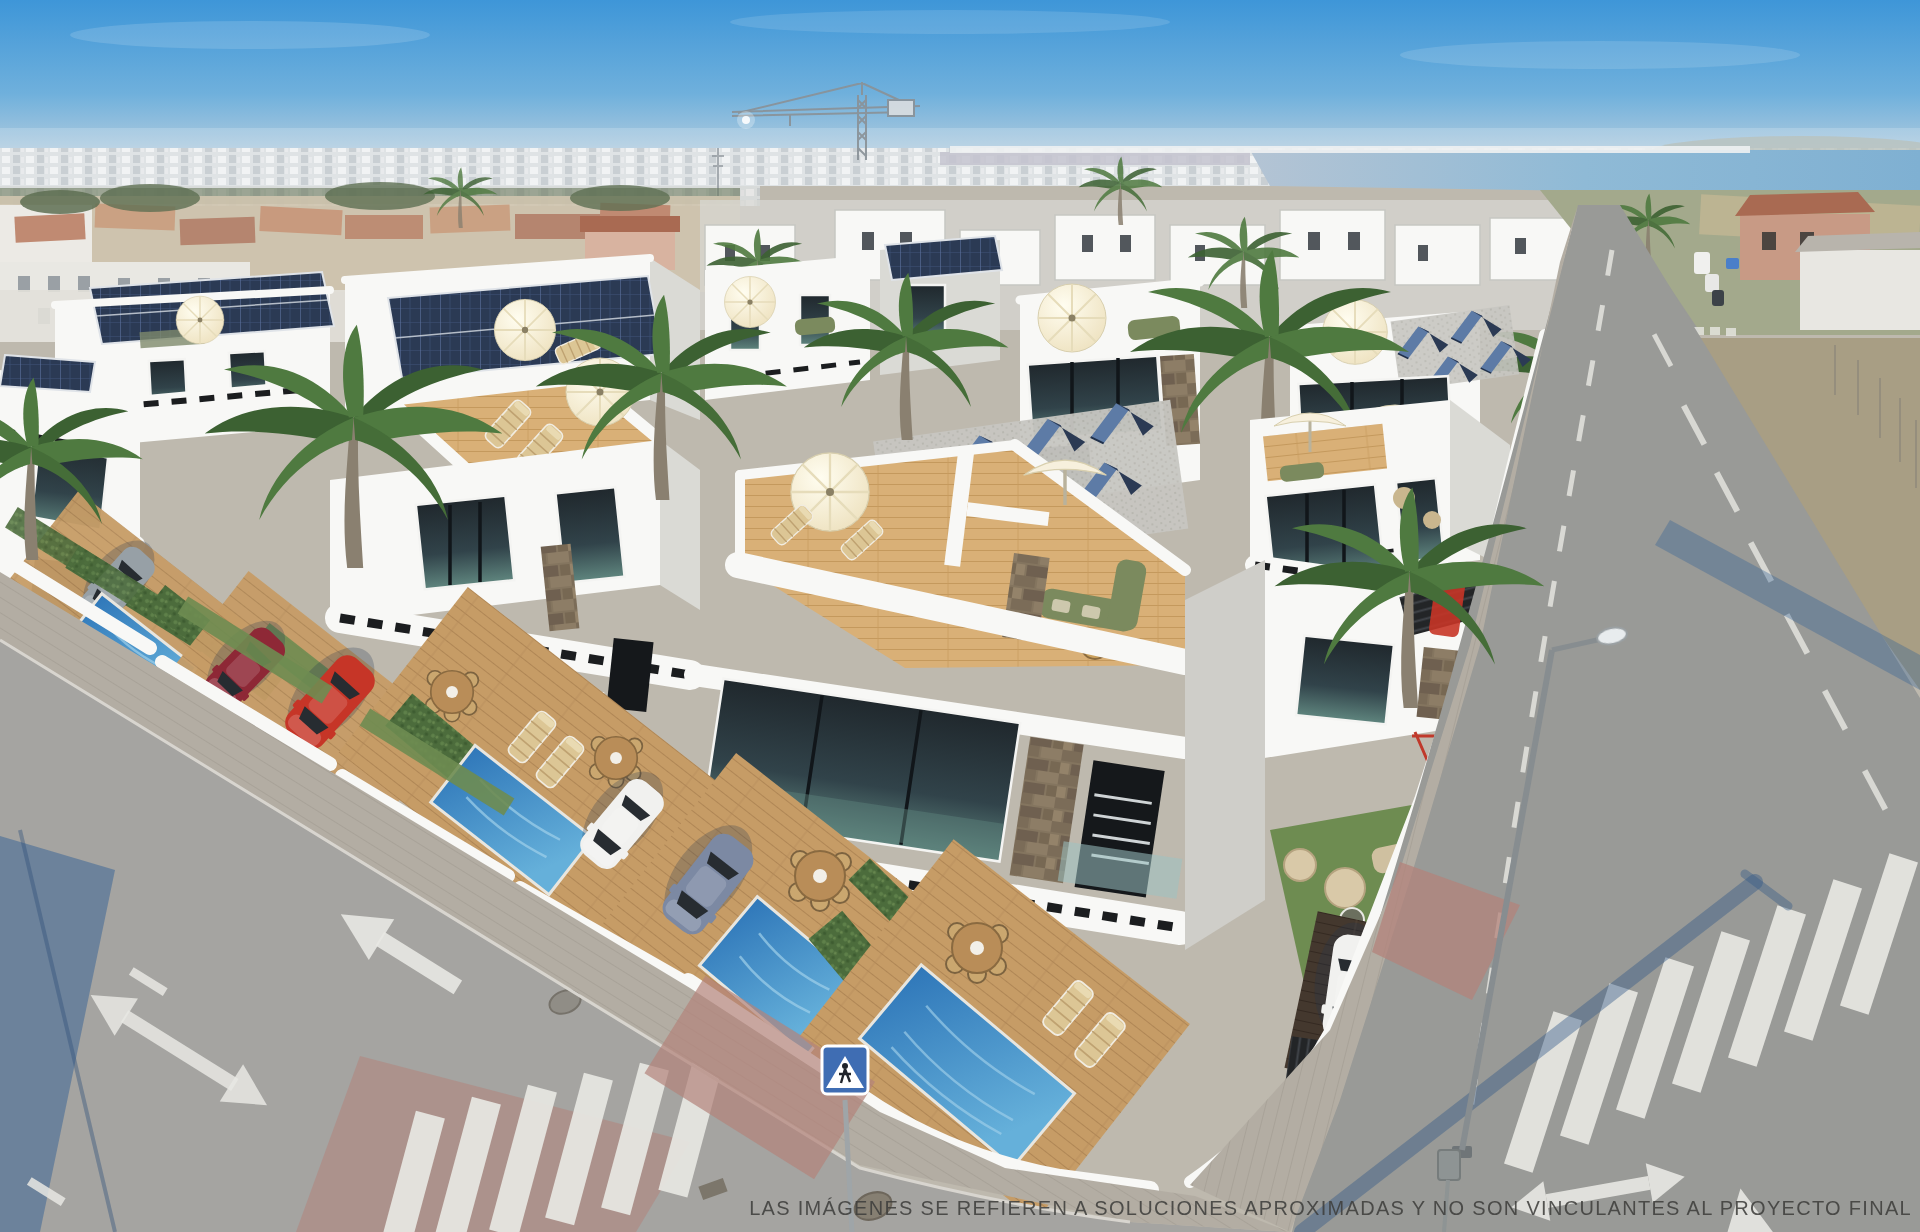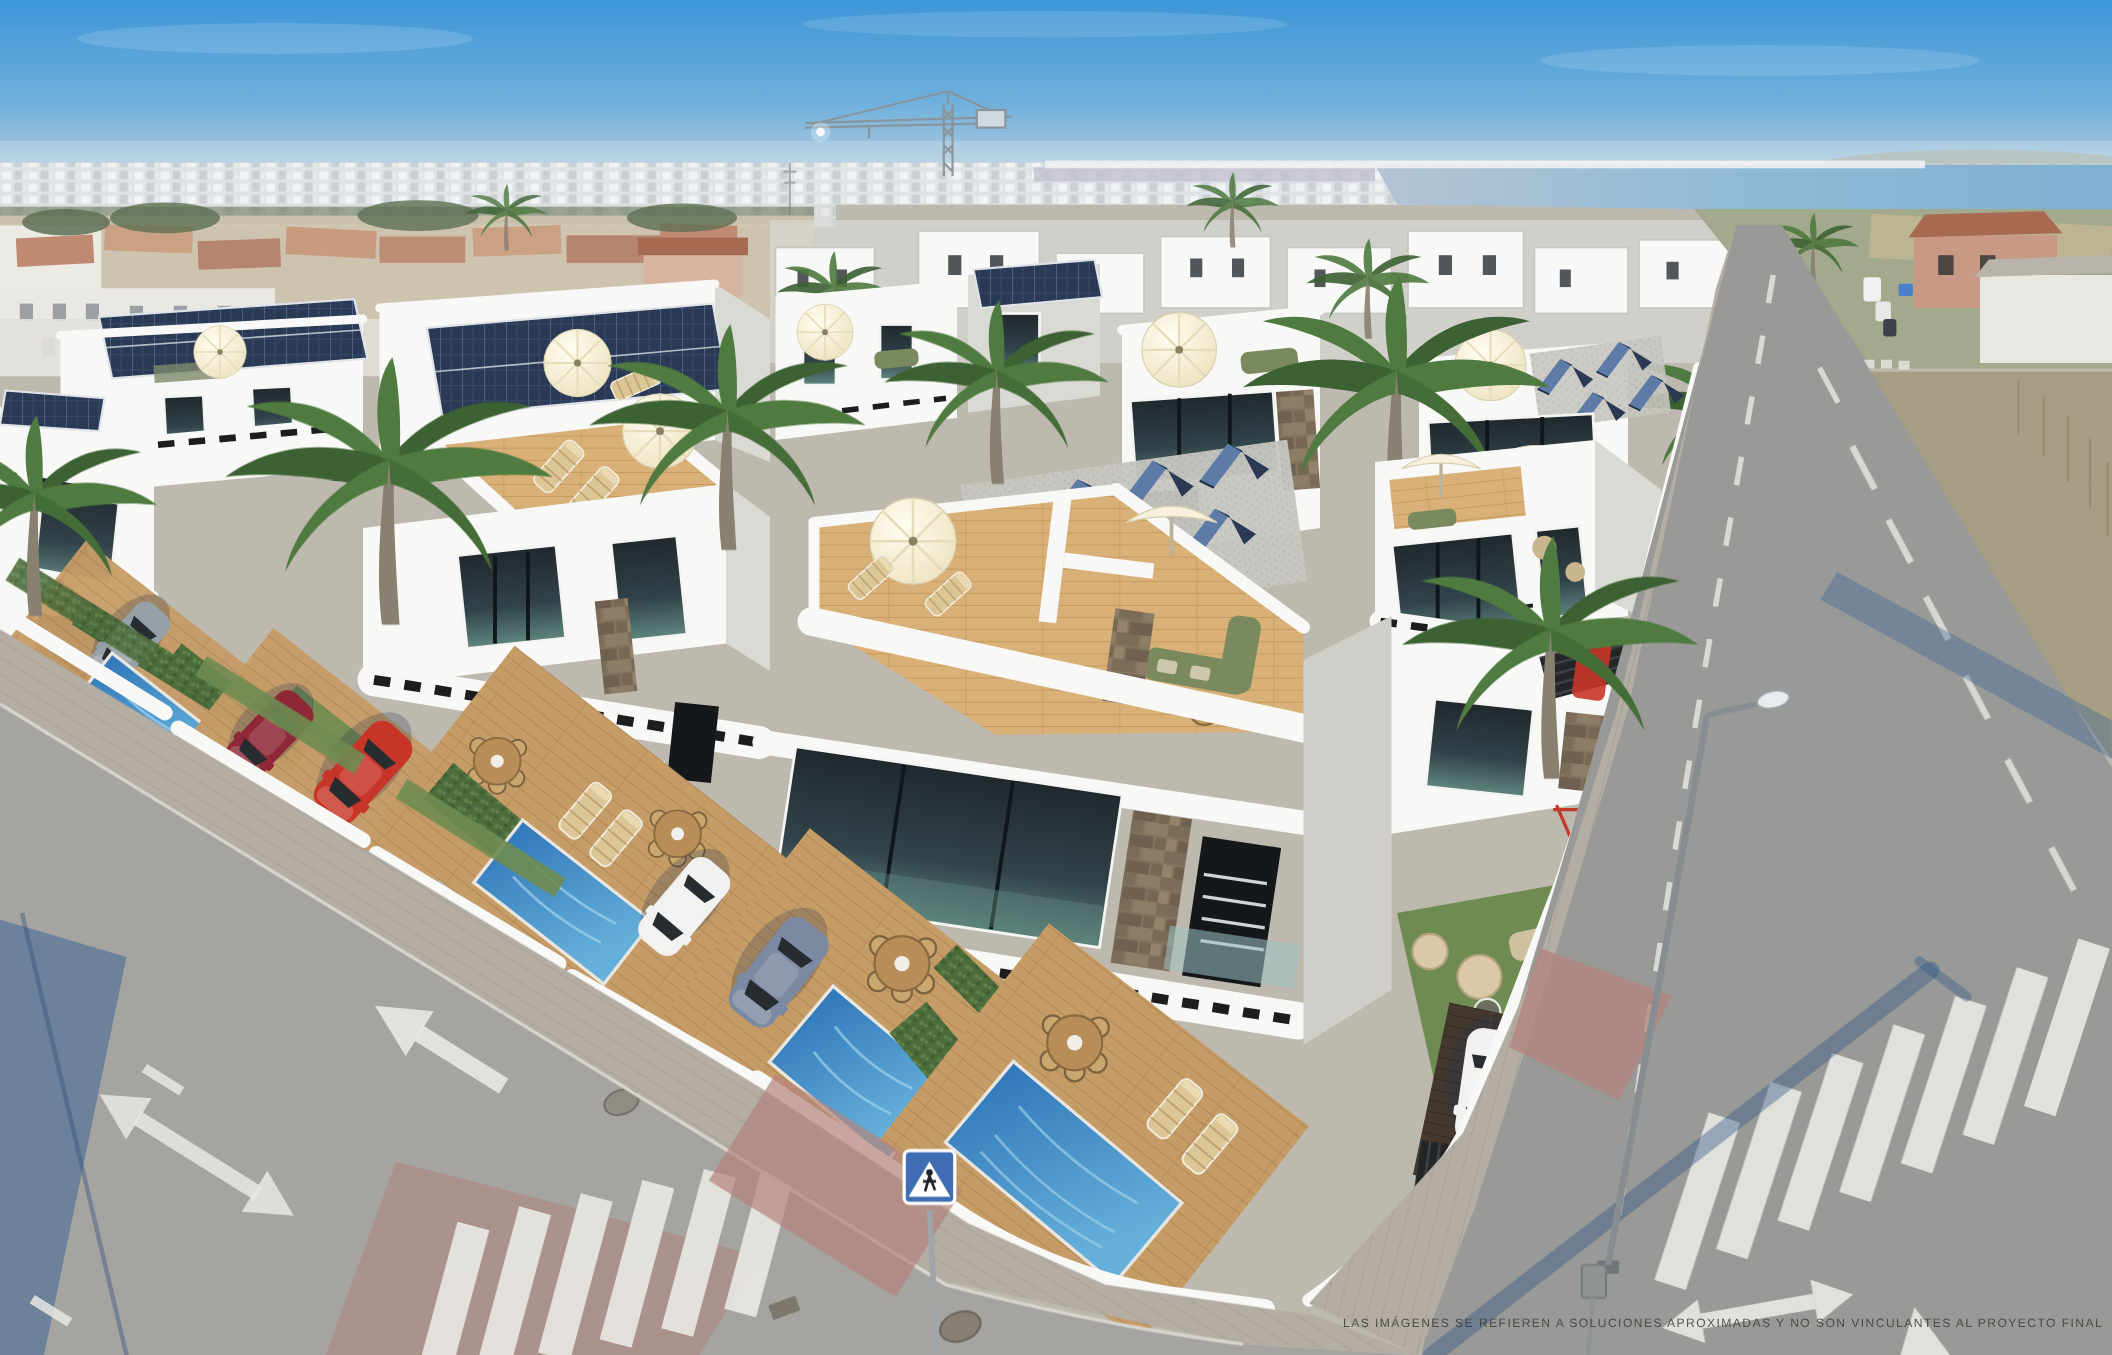--- a/index.html
+++ b/index.html
@@ -1,19 +1,19 @@
 <!DOCTYPE html>
 <html style="--sky_top: #3e96d8; --sky_horizon: #cfdbe3; --sea: #8fbad6; --city: #dfe3e5; --white_sun: #f8f8f6; --white_shade: #dadad5; --stone: #84755f; --solar: #2b3a54; --solar_lit: #5d7ba6; --deck: #c69c66; --deck_light: #d9b077; --pool: #2f77b9; --pool_light: #65b0da; --hedge: #4c6c3c; --lawn: #6e8c51; --palm: #4f7a40; --trunk: #8a8070; --road: #a5a4a1; --sidewalk: #b3ada3; --sidewalk_red: #b3837b; --marking: #e8e8e3; --car_red: #c63527; --car_darkred: #8e2836; --car_gray: #97a0a6; --car_blue: #7c89a3; --car_white: #f1f1ef; --shadow_blue: #2f5f94; --umbrella: #f7f0dd; --sofa_green: #7b8a5e; --sign_blue: #3f6db3; --crane_gray: #8a9298; --text: #3f3f3d;"><head>
 <meta charset="utf-8">
 <style>
   html,body{margin:0;padding:0;background:#111}
   .stage{position:relative;width:1920px;height:1232px;overflow:hidden;
          font-family:"Liberation Sans",sans-serif;background:#beb9ae}
   .stage svg{position:absolute;left:0;top:0}
-  .disclaimer{position:absolute;top:1197px;right:8px;font-size:11px;letter-spacing:1.3px;
+  .disclaimer{position:absolute;top:1197px;right:8px;font-size:20px;letter-spacing:1.3px;
               color:var(--text,#3f3f3d);opacity:.88;white-space:nowrap;
               font-family:"Liberation Sans",sans-serif}
   
   .w{fill:var(--white_sun)} .ws{fill:var(--white_shade)}
   .glass{fill:url(#gGlass);stroke:#f4f4f2;stroke-width:2.5}
   .mull{stroke:#11161a;stroke-width:3.5;fill:none}
   .rib{stroke:var(--white_sun);fill:none;stroke-linecap:round}
   .slot{stroke:#1b1d1f;fill:none;stroke-dasharray:15 13}
   .deck{fill:url(#pPlank)} .deckL{fill:url(#pPlankL)}
   .pool{fill:url(#gPool)}

